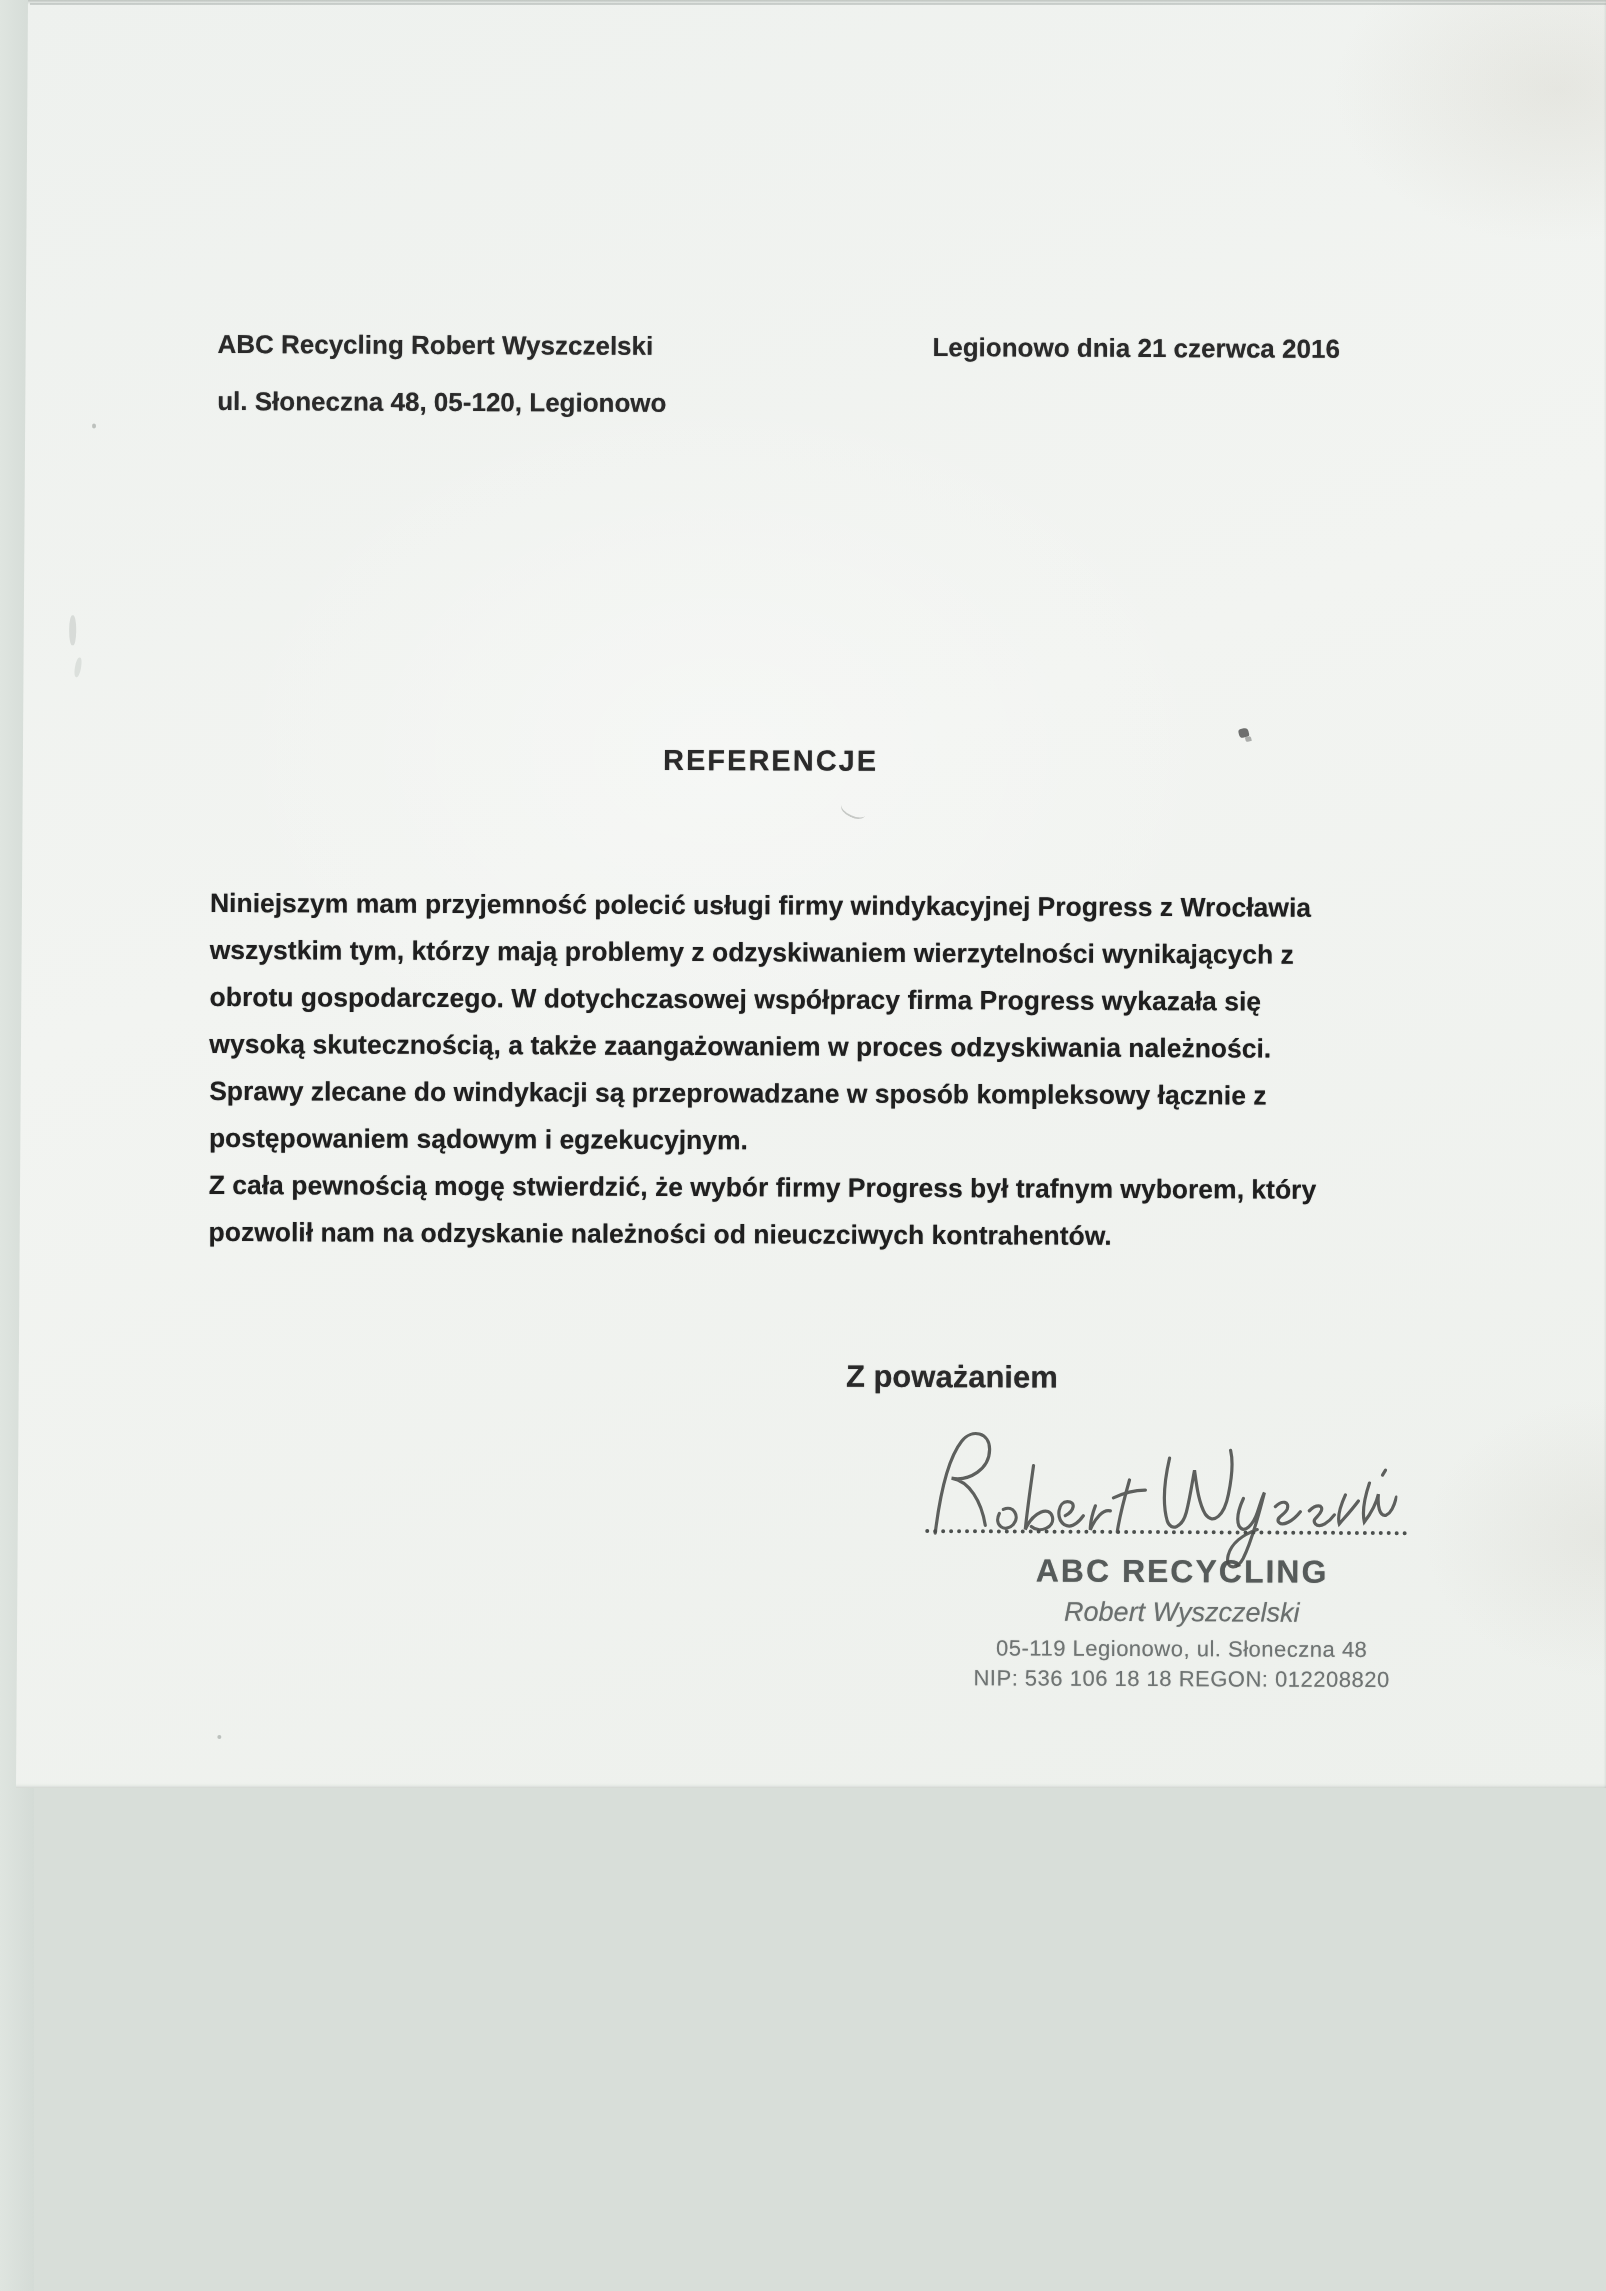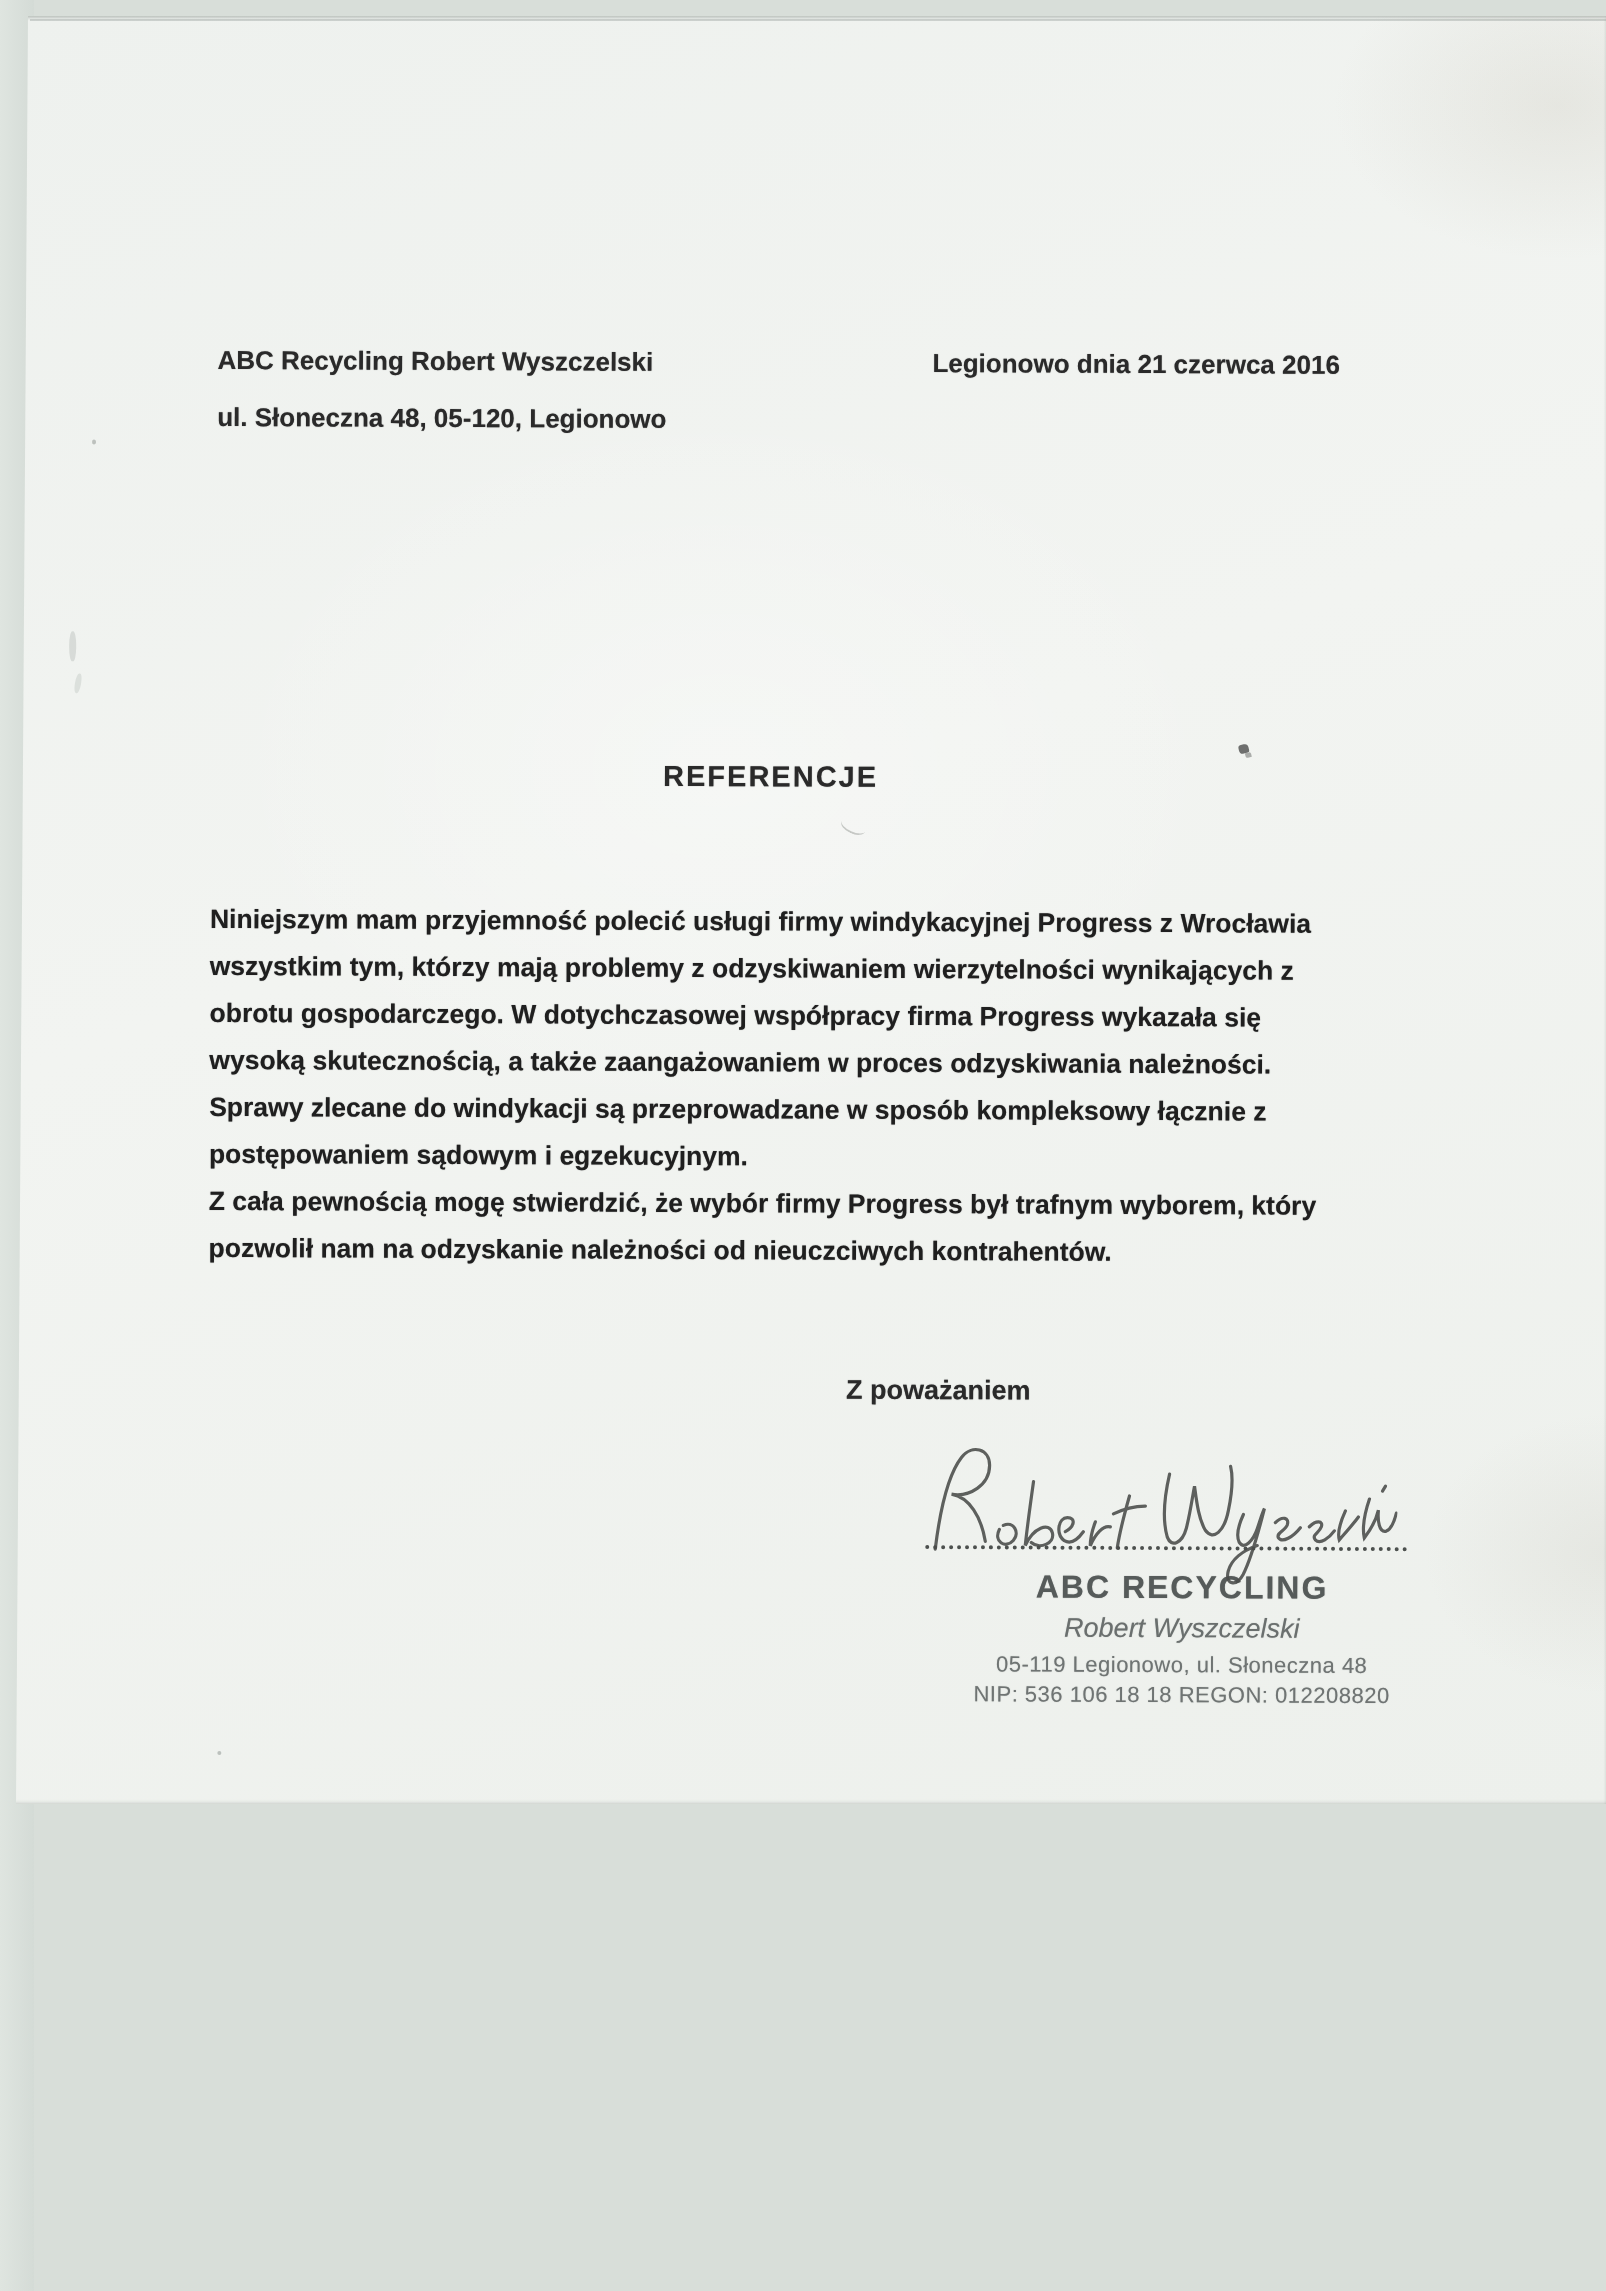--- a/index.html
+++ b/index.html
@@ -4,41 +4,41 @@
 <style>
   html,body{margin:0;padding:0;}
   body{
     width:1606px;height:2291px;position:relative;overflow:hidden;
     background:#d8ded9;
     font-family:"Liberation Sans", sans-serif;
   }
   .scanner-strip{position:absolute;left:0;top:0;width:34px;height:100%;
     background:linear-gradient(90deg,#dfe5e0,#d4dbd6);}
   .paper{
-    position:absolute;left:0;top:16px;width:1606px;height:1788px;
+    position:absolute;left:0;top:0;width:1606px;height:1788px;
     clip-path:polygon(28px 0%, 100% 0%, 100% 100%, 16px 100%);
     background-image:
       radial-gradient(ellipse 320px 220px at 97% 5%, rgba(186,180,164,0.20), transparent 70%),
       radial-gradient(ellipse 260px 200px at 100% 86%, rgba(175,170,155,0.14), transparent 70%),
       radial-gradient(ellipse 700px 500px at 45% 42%, rgba(255,255,255,0.30), transparent 75%),
       linear-gradient(160deg,#eef1ee 0%,#f2f4f1 45%,#edf0ec 100%);
     box-shadow:inset 3px 0 4px rgba(110,122,115,0.45), inset 0 2px 3px rgba(130,140,135,0.25);
   }
   .top-scan-line{position:absolute;left:30px;right:0;top:3px;height:2px;
     background:rgba(140,150,145,0.35);}
   .content{position:absolute;left:0;top:0;width:1606px;height:2291px;
     transform:rotate(0.25deg);transform-origin:220px 900px;color:#262626;}
   .typed{font-weight:700;color:#2a2a2a;text-shadow:0 0 1px rgba(40,40,40,0.55);}
   .header-left{position:absolute;left:215px;top:316px;font-size:26px;line-height:57px;white-space:nowrap;}
   .date-line{position:absolute;left:930px;top:316px;font-size:26px;line-height:57px;white-space:nowrap;}
   .doc-title{position:absolute;left:600px;top:742px;width:340px;text-align:center;
     font-size:29px;letter-spacing:2px;}
   .body-block{position:absolute;left:210px;top:880px;width:1260px;}
   .body-line{font-size:26.5px;line-height:47px;white-space:nowrap;color:#1f1f1f;}
-  .closing{position:absolute;left:848px;top:1356px;font-size:27px;white-space:nowrap;}
+  .closing{position:absolute;left:848px;top:1356px;font-size:31px;white-space:nowrap;}
   .sig-svg{position:absolute;left:880px;top:1418px;width:520px;height:170px;z-index:3;}
   .dotted-line{position:absolute;left:928px;top:1512px;width:482px;height:14px;
     border-bottom:4px dotted #3b3f3d;z-index:2;opacity:0.9;}
   .stamp{position:absolute;left:950px;top:1549px;width:470px;text-align:center;
     color:#5c6160;z-index:1;}
   .stamp-company{font-size:32px;font-weight:700;letter-spacing:2px;color:#565b5a;
     text-shadow:0 0 1px rgba(86,91,90,0.6);}
   .stamp-person{font-size:27px;font-style:italic;font-weight:400;margin-top:7px;color:#6a6f6e;
     text-shadow:0 0 1px rgba(106,111,110,0.5);}
   .stamp-address{font-size:22px;margin-top:8px;color:#6f7473;letter-spacing:0.5px;

